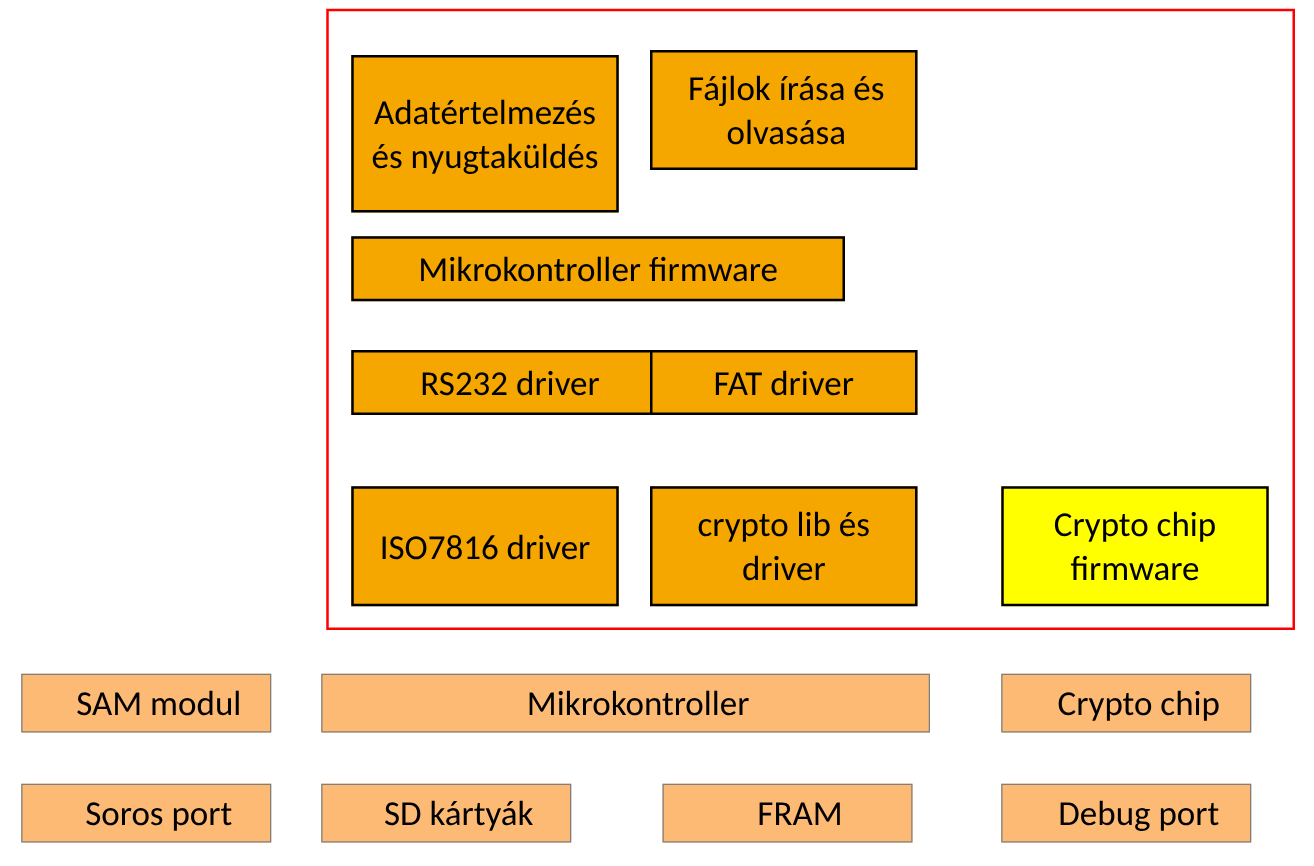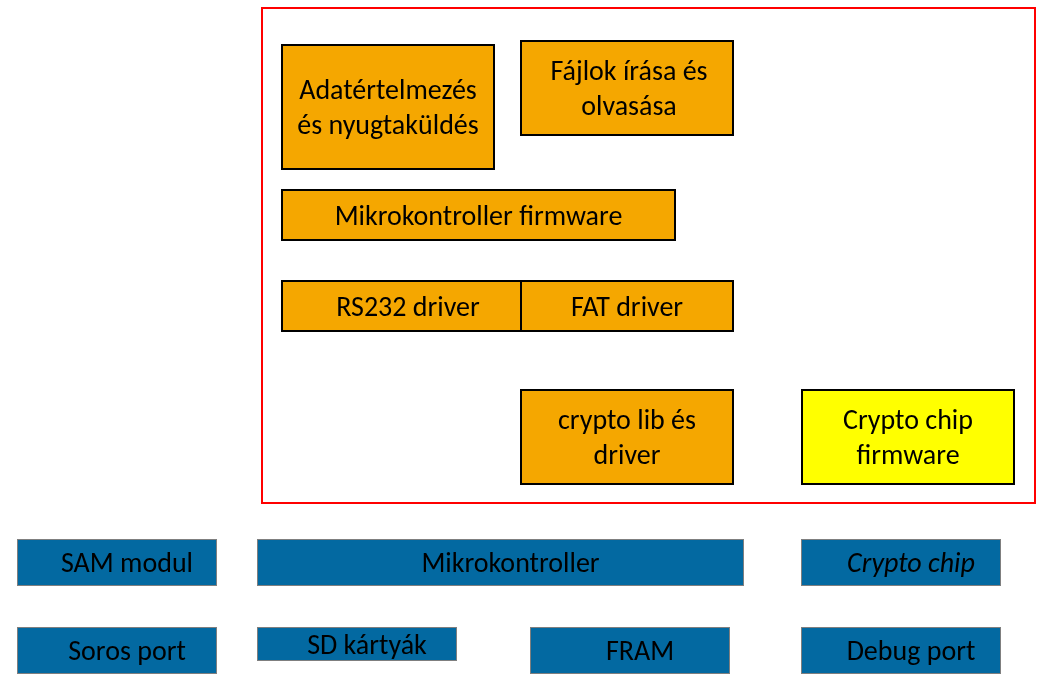--- a/index.html
+++ b/index.html
@@ -27,21 +27,21 @@
   }
   .orange {
     background: #f5a700;
     border: 2px solid #000;
   }
   .yellow {
     background: #ffff00;
     border: 2px solid #000;
   }
   .gray {
-    background: #0369a1;
+    background: #fdba74;
     border: 1px solid #7f7f7f;
     padding-left: 28px;
   }
   .frame {
     position: absolute;
     border: 2px solid #ff0000;
     box-sizing: border-box;
     background: transparent;
   }
 </style>
@@ -55,32 +55,33 @@
   <div class="box orange" style="left:281px;top:25px;width:214px;height:126px;margin-top:19px;">Adatértelmezés és nyugtaküldés</div>
 
   <div class="box orange" style="left:520px;top:40px;width:214px;height:96px;padding-left:12px;">Fájlok írása és olvasása</div>
 
   <div class="box orange" style="left:281px;top:189px;width:395px;height:52px;">Mikrokontroller firmware</div>
 
   <div class="box orange" style="left:281px;top:280px;width:254px;height:52px;">RS232 driver</div>
 
   <div class="box orange" style="left:520px;top:280px;width:214px;height:52px;">FAT driver</div>
 
+  <div class="box orange" style="left:281px;top:389px;width:214px;height:96px;">ISO7816 driver</div>
 
   <div class="box yellow" style="left:801px;top:389px;width:214px;height:96px;">Crypto chip firmware</div>
 
   <div class="box orange" style="left:520px;top:389px;width:214px;height:96px;">crypto lib és driver</div>
 
   <div class="box gray" style="left:17px;top:539px;width:200px;height:47px;">SAM modul</div>
 
   <div class="box gray" style="left:257px;top:539px;width:487px;height:47px;">Mikrokontroller</div>
 
-  <div class="box gray" style="left:801px;top:539px;width:200px;height:47px;font-style:italic;">Crypto chip</div>
+  <div class="box gray" style="left:801px;top:539px;width:200px;height:47px;">Crypto chip</div>
 
   <div class="box gray" style="left:17px;top:627px;width:200px;height:47px;">Soros port</div>
 
-  <div class="box gray" style="left:257px;top:627px;width:200px;height:34px;">SD kártyák</div>
+  <div class="box gray" style="left:257px;top:627px;width:200px;height:47px;">SD kártyák</div>
 
   <div class="box gray" style="left:530px;top:627px;width:200px;height:47px;">FRAM</div>
 
   <div class="box gray" style="left:801px;top:627px;width:200px;height:47px;">Debug port</div>
 
 </div>
 
 </body></html>

